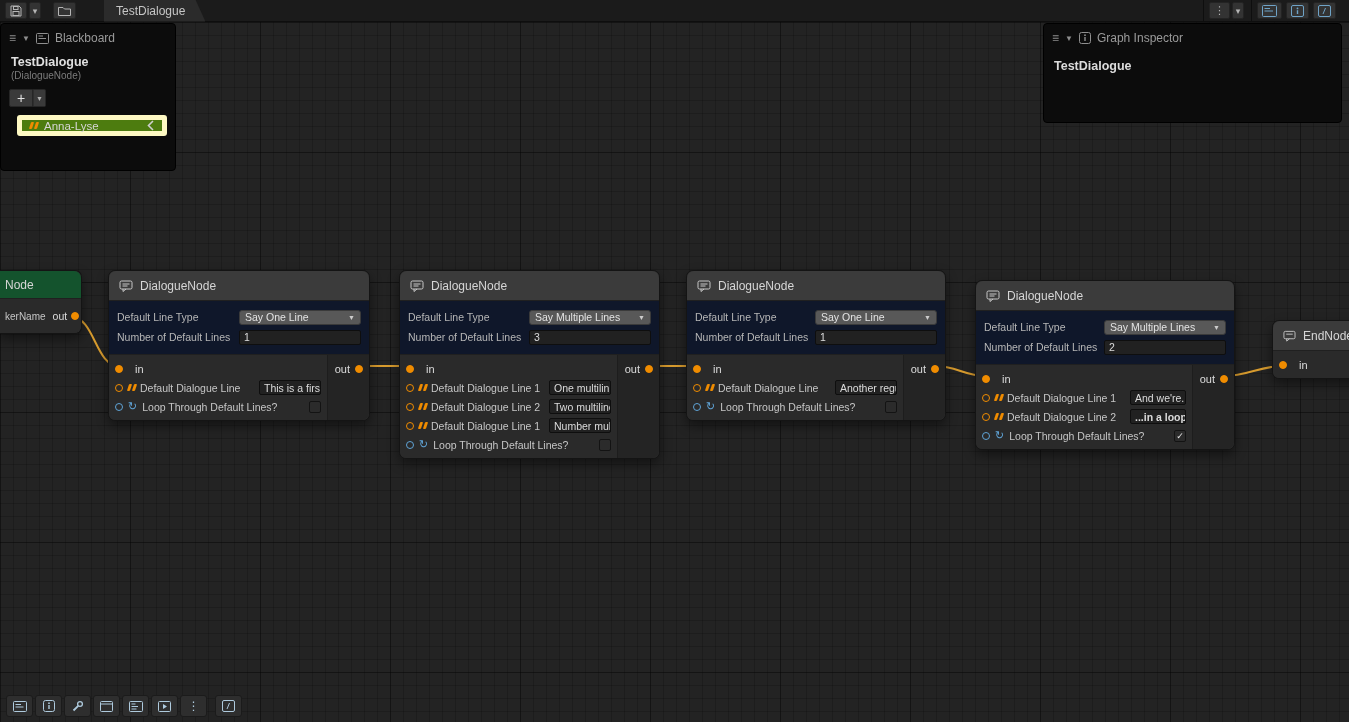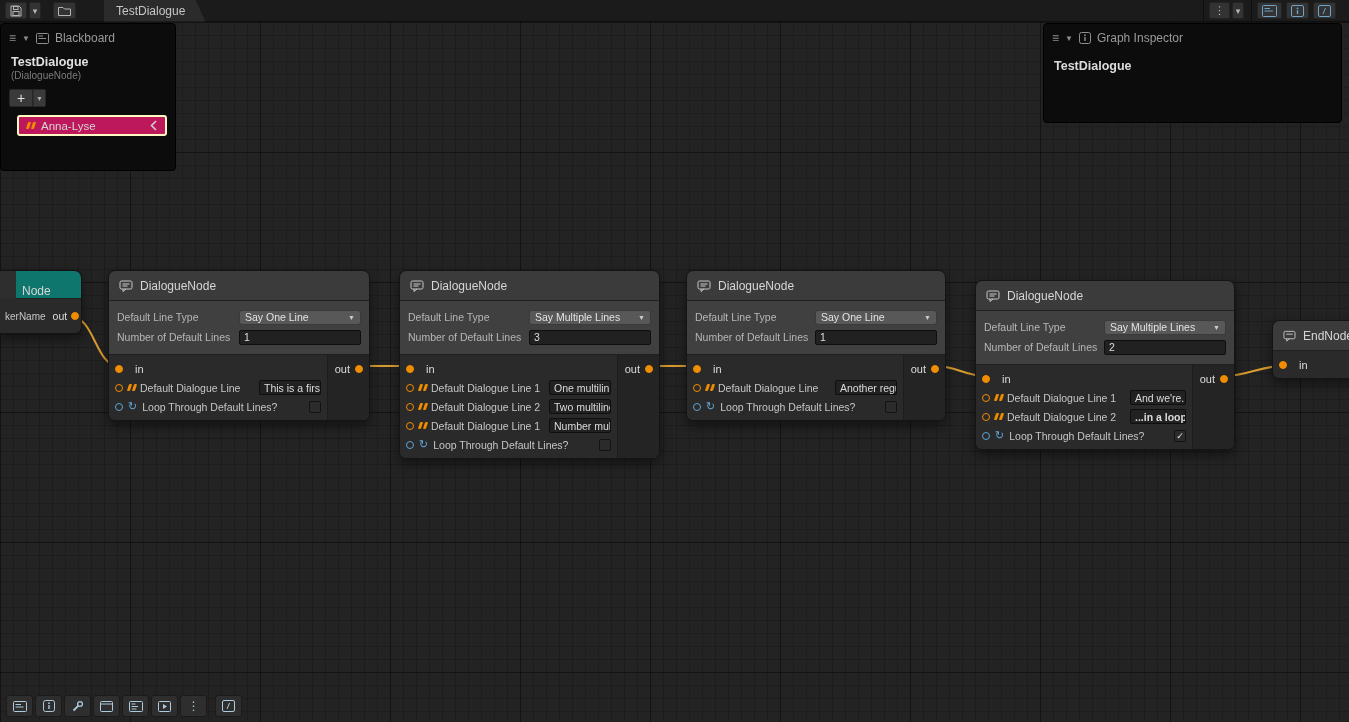--- a/index.html
+++ b/index.html
@@ -59,38 +59,38 @@
     width:24px; height:18px; background:#3a3a3a; border:1px solid #262626;
     border-radius:2px 0 0 2px; color:#e2e2e2; font-size:14px; line-height:1;
     display:flex; align-items:center; justify-content:center; cursor:pointer;
   }
   .bb-add-caret {
     width:13px; height:18px; background:#3a3a3a; border:1px solid #262626; border-left:1px solid #2e2e2e;
     border-radius:0 2px 2px 0; color:#b0b0b0; font-size:7px;
     display:flex; align-items:center; justify-content:center; cursor:pointer;
   }
   .bb-field {
-    margin:8px 8px 0 16px; height:21px; background:#be185d; border:2px solid #fef9c3;
+    margin:8px 8px 0 16px; height:21px; background:#4d7c0f; border:5px solid #fef9c3;
     border-radius:3px; display:flex; align-items:center; gap:7px; padding:0 8px; cursor:pointer;
   }
   .bb-field-name { font-size:11.5px; color:#d6d6d6; }
   .bb-field-chevron { margin-left:auto; display:flex; align-items:center; }
   .insp-graph-name { padding:10px 10px; font-size:12.5px; font-weight:700; color:#dcdcdc; }
   
   .node {
     position:absolute; z-index:30; background:#2e2e2e;
     border:1px solid #141414; border-radius:7px;
     box-shadow:0 5px 12px rgba(0,0,0,0.45);
   }
   .node-titlebar {
     height:30px; display:flex; align-items:center; gap:7px; padding:0 10px;
     background:#3b3b3b; border-bottom:1px solid #202020; border-radius:7px 7px 0 0;
     color:#d6d6d6; font-size:12px; cursor:move;
   }
-  .node-props { background:#404040; padding:8px 8px 5px; border-bottom:1px solid #202020; }
+  .node-props { background:#0f172a; padding:8px 8px 5px; border-bottom:1px solid #202020; }
   .prop-row { display:flex; align-items:center; justify-content:space-between; height:16px; margin-bottom:4px; }
   .prop-label { font-size:10.5px; color:#b6b6b6; white-space:nowrap; }
   .dropdown {
     width:122px; height:15px; background:#585858; border:1px solid #3a3a3a; border-radius:3px;
     display:flex; align-items:center; font-size:10.5px; color:#e3e3e3; padding:0 5px; cursor:pointer;
     white-space:nowrap; overflow:hidden;
   }
   .dd-caret { margin-left:auto; font-size:7px; color:#cccccc; }
   .textfield {
     height:15px; background:#212121; border:1px solid #0e0e0e; border-radius:2px;
@@ -115,21 +115,21 @@
   .quote-icon { display:inline-flex; gap:2px; flex:none; }
   .quote-icon i { width:2.5px; height:7px; background:#f08c00; transform:skewX(-18deg); border-radius:1px; display:block; }
   .loop-icon { color:#5fa3d6; font-size:11px; line-height:1; flex:none; font-family:"DejaVu Sans",sans-serif; }
   .checkbox {
     width:12px; height:12px; margin-left:auto; background:#2b2b2b; border:1px solid #131313;
     border-radius:2px; display:flex; align-items:center; justify-content:center;
     color:#e8e8e8; font-size:9px; cursor:pointer; flex:none;
   }
   
   .partial-node { left:-1px; top:270px; width:83px; height:64px; border-left:none; border-radius:0 7px 7px 0; }
-  .partial-title { height:28px; display:flex; align-items:flex-end; padding:0 6px; background:#0f766e; border-bottom:1px solid #202020; border-radius:0 7px 0 0; color:#d6d6d6; font-size:12px;margin-left:17px; }
+  .partial-title { height:28px; display:flex; align-items:center; padding:0 6px; background:#14532d; border-bottom:1px solid #202020; border-radius:0 7px 0 0; color:#d6d6d6; font-size:12px; }
   .partial-body { height:34px; display:flex; align-items:center; justify-content:space-between; padding:0 6px; background:#2a2a2a; border-radius:0 0 7px 0; }
   .partial-body .lbl { font-size:10px; color:#c6c6c6;text-align:right; }
   .partial-out { display:flex; align-items:center; gap:4px; }
   
   .end-node { left:1272px; top:320px; width:92px; }
   .end-body { background:#2a2a2a; padding:4px 0; border-radius:0 0 7px 7px; }
   
   .edges { position:absolute; left:0; top:0; z-index:20; pointer-events:none; }
   .edges path { pointer-events:stroke; }
   

